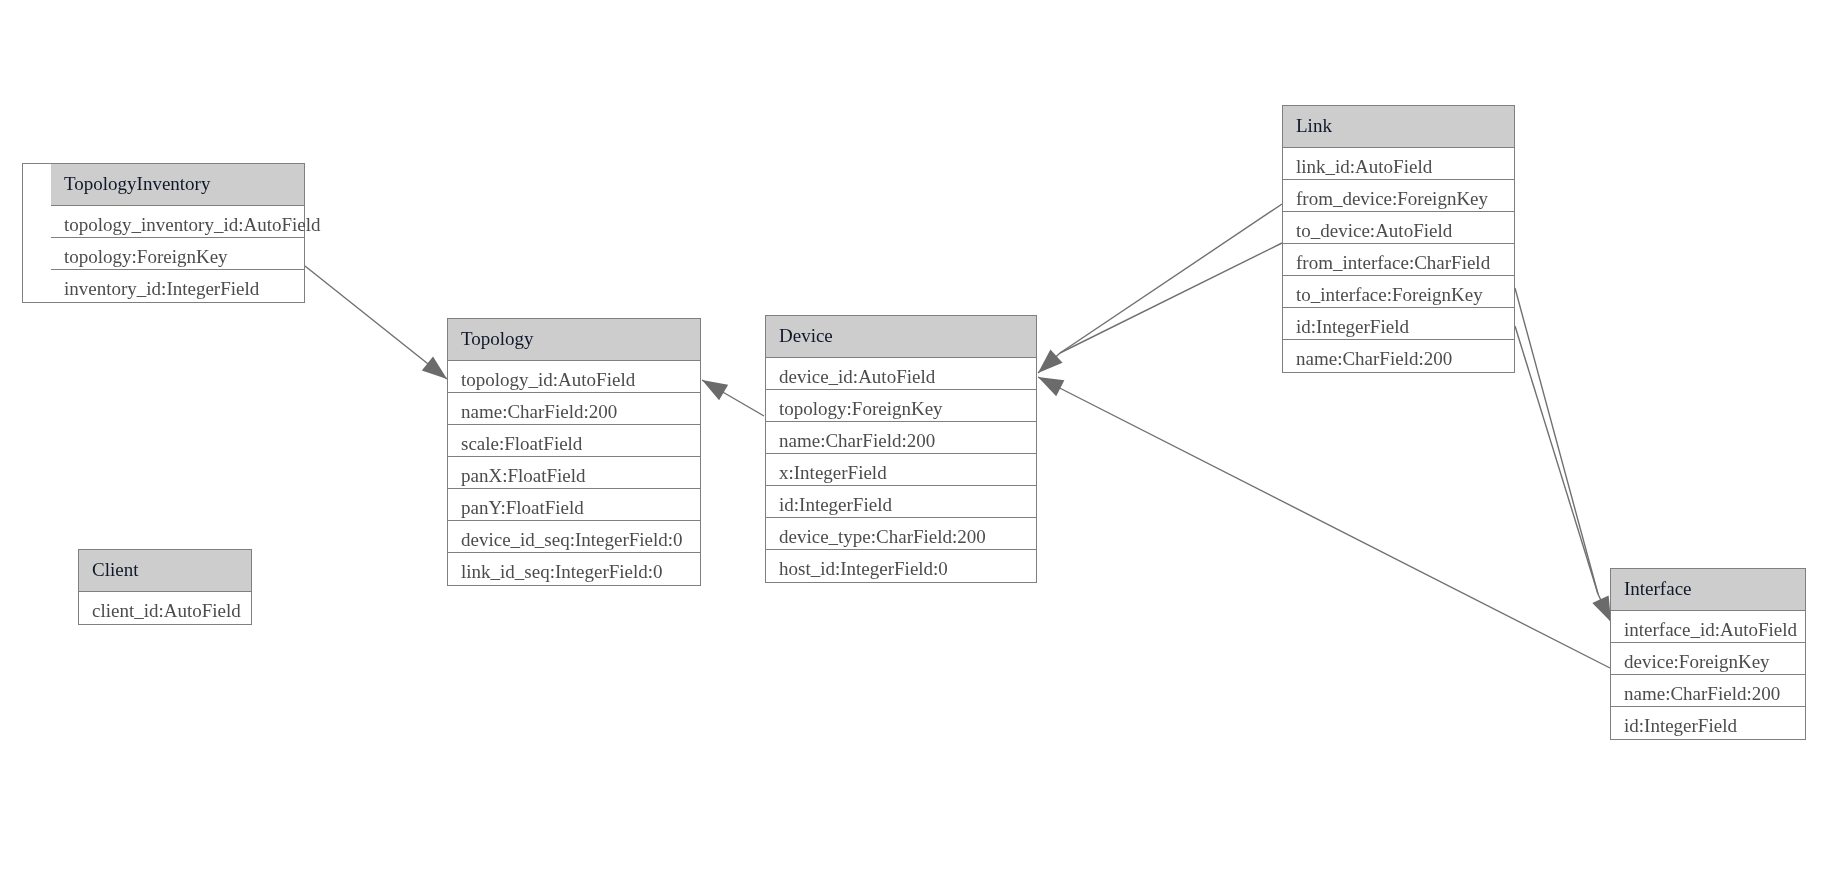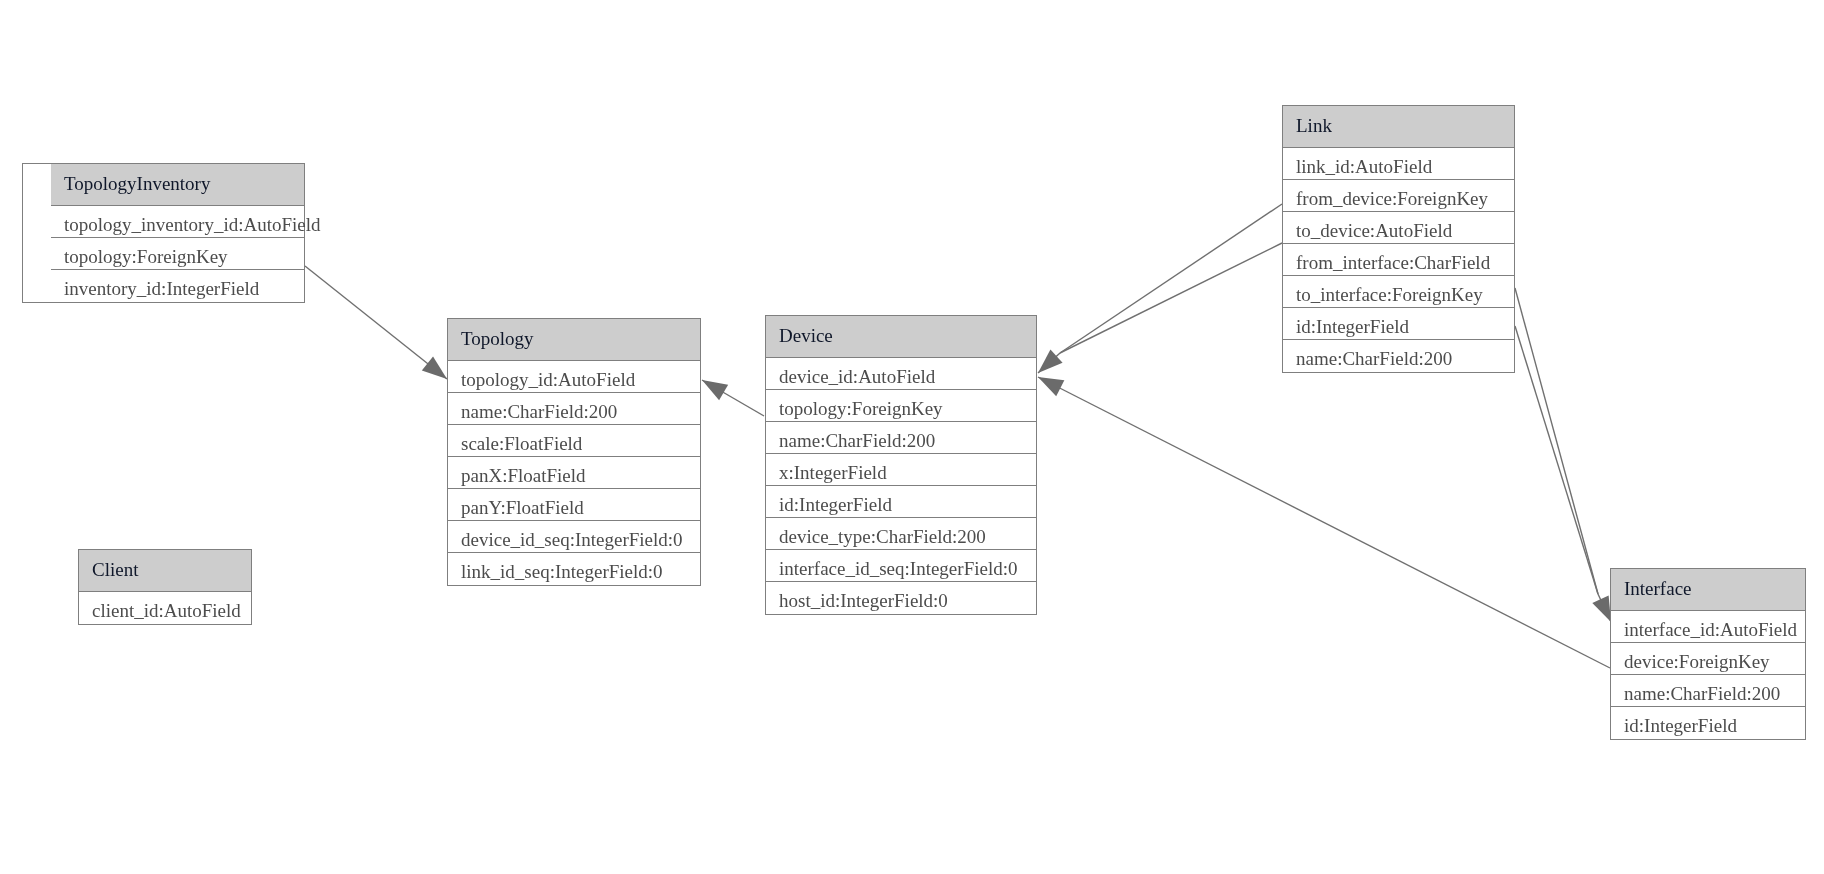--- a/index.html
+++ b/index.html
@@ -81,21 +81,20 @@
       <div class="entity-row">client_id:AutoField</div>
     </div>
     <div class="entity" style="left: 765px; top: 315px; width: 272px;">
       <div class="entity-header">Device</div>
       <div class="entity-row">device_id:AutoField</div>
       <div class="entity-row">topology:ForeignKey</div>
       <div class="entity-row">name:CharField:200</div>
       <div class="entity-row">x:IntegerField</div>
       <div class="entity-row">id:IntegerField</div>
       <div class="entity-row">device_type:CharField:200</div>
-      <div class="entity-row">interface_id_seq:IntegerField:0</div>
       <div class="entity-row">host_id:IntegerField:0</div>
     </div>
     <div class="entity" style="left: 1282px; top: 105px; width: 233px;">
       <div class="entity-header">Link</div>
       <div class="entity-row">link_id:AutoField</div>
       <div class="entity-row">from_device:ForeignKey</div>
       <div class="entity-row">to_device:AutoField</div>
       <div class="entity-row">from_interface:CharField</div>
       <div class="entity-row">to_interface:ForeignKey</div>
       <div class="entity-row">id:IntegerField</div>

